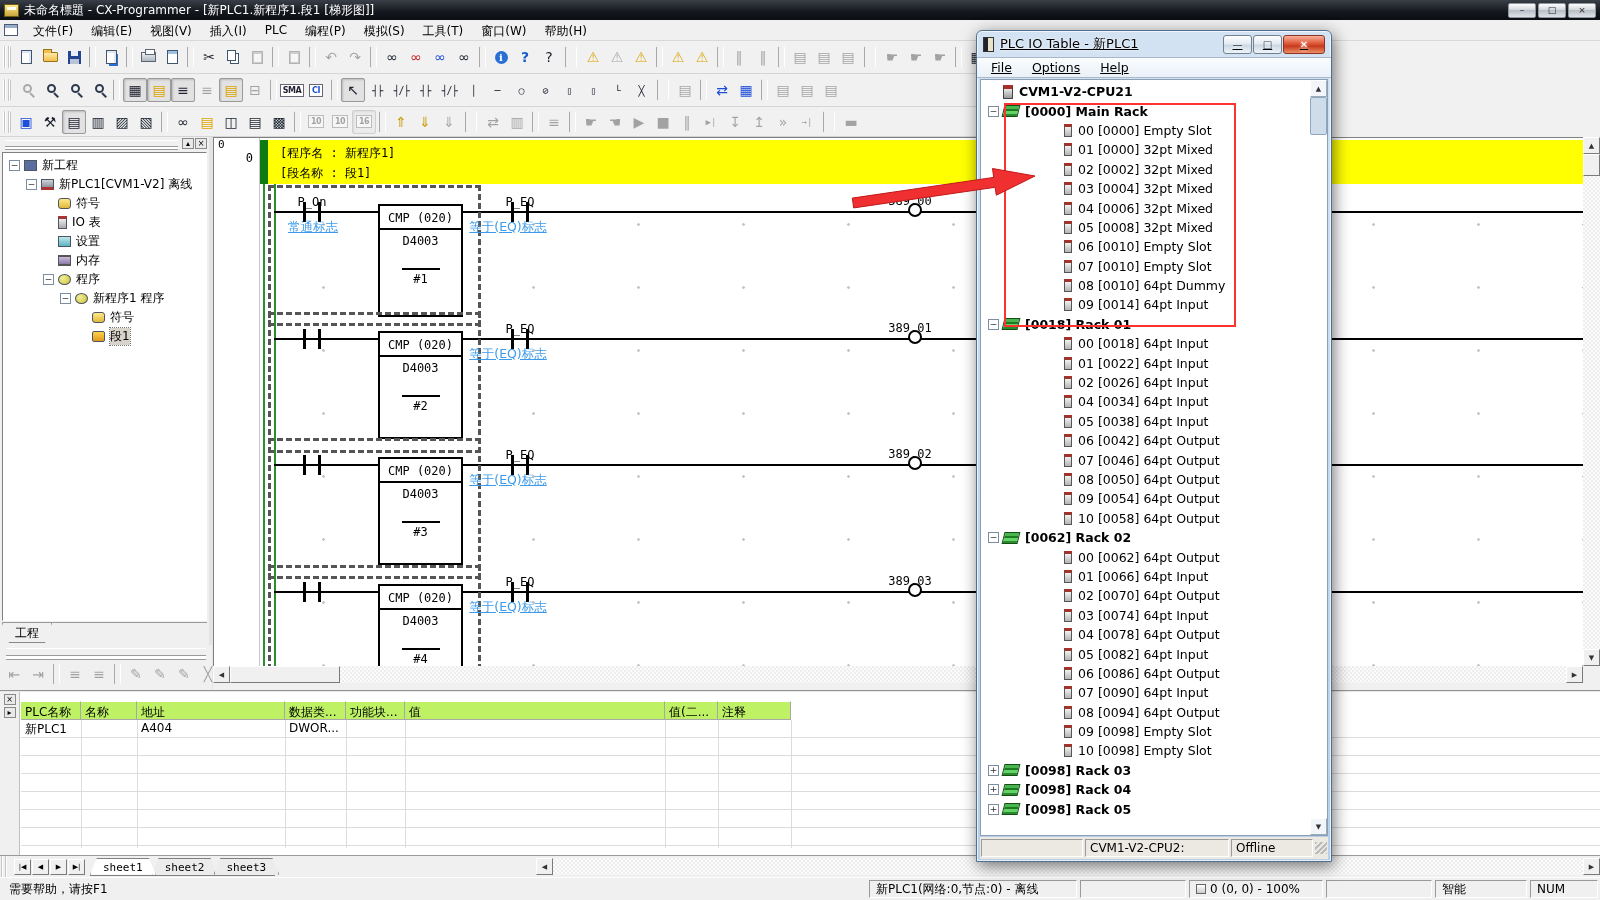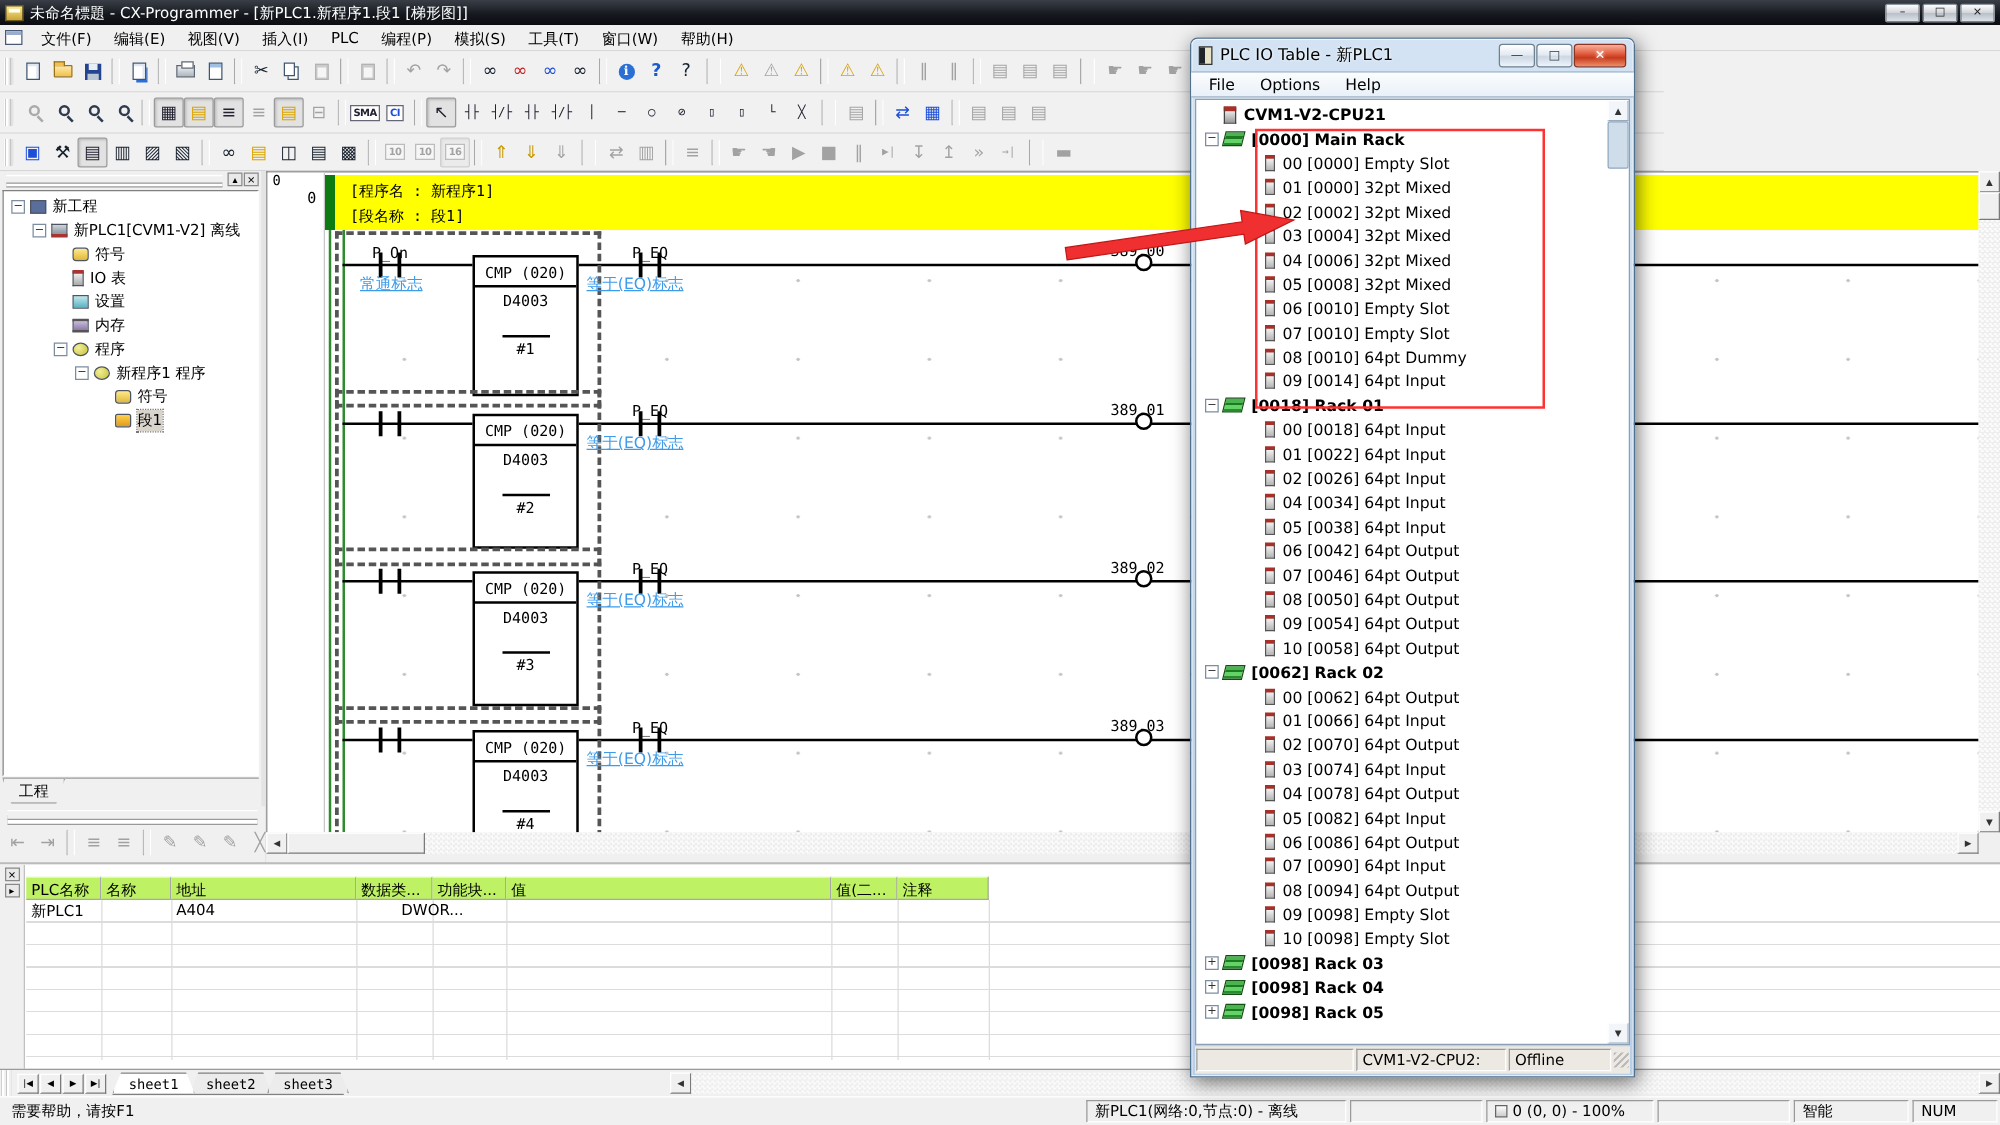--- a/index.html
+++ b/index.html
@@ -154,21 +154,21 @@
   #whead{position:absolute;left:21px;top:9px;right:0;height:19px;display:flex;}
   .wh{background:#bef264;border-right:1px solid #a8a8a8;border-bottom:1px solid #a8a8a8;
     border-top:1px solid #fff;padding:2px 0 0 4px;font-size:12px;white-space:nowrap;overflow:hidden;}
   #wbody{position:absolute;left:21px;top:28px;right:0;height:128px;
     background-image:repeating-linear-gradient(180deg,transparent 0 17px,#dcdcdc 17px 18px);}
   .vline{position:absolute;top:0;bottom:0;width:1px;background:#dcdcdc;}
   .v1{left:60px;}.v2{left:116px;}.v3{left:264px;}.v4{left:325px;}.v5{left:384px;}
   .v6{left:644px;}.v7{left:697px;}.v8{left:770px;}
   #wrow1{position:absolute;left:0;top:0;right:0;height:18px;}
   #wrow1 span{position:absolute;top:1px;font-size:12px;}
-  .wc1{left:4px;} .wc3{left:120px;} .wc4{left:268px;margin-left:32px;}
+  .wc1{left:4px;} .wc3{left:120px;} .wc4{left:268px;}
   
   #sheetbar{position:absolute;left:0;top:855px;width:1600px;height:22px;background:#f0f0f0;
     border-top:1px solid #9a9a9a;display:flex;align-items:center;}
   .navbtn{width:17px;height:16px;background:#f0f0f0;border:1px solid;border-color:#fff #7a7a7a #7a7a7a #fff;
     font-size:7px;display:flex;align-items:center;justify-content:center;margin-right:1px;}
   #tabs{display:flex;height:18px;margin-left:4px;border-bottom:1px solid #808080;}
   .stab{padding:2px 12px 0 12px;background:#ececec;border:1px solid #808080;border-bottom:none;
     clip-path:polygon(7px 0,calc(100% - 7px) 0,100% 100%,0 100%);
     font:11px "DejaVu Sans Mono",monospace;margin-right:-4px;}
   .stab.on{background:#fff;z-index:2;}
@@ -177,57 +177,57 @@
   
   #statusbar{position:absolute;left:0;top:877px;width:1600px;height:23px;background:#f0f0f0;
     border-top:1px solid #fff;display:flex;align-items:center;padding:1px 2px;gap:3px;}
   .seg{height:18px;border:1px solid;border-color:#9a9a9a #fff #fff #9a9a9a;padding:1px 6px;
     font-size:12px;white-space:nowrap;overflow:hidden;display:flex;align-items:center;gap:4px;}
   .seg.help{flex:1;border-color:transparent;}
   .s-plc{width:208px;} .s-e1{width:106px;} .s-pos{width:134px;} .s-e2{width:106px;}
   .s-mode{width:92px;} .s-num{width:68px;}
   .posicon{width:10px;height:10px;border:1px solid #666;background:linear-gradient(#fff,#ccc);display:inline-block;}
   
-  #dlg{position:absolute;left:952px;top:30px;width:356px;height:832px;z-index:40;
+  #dlg{position:absolute;left:976px;top:30px;width:356px;height:832px;z-index:40;
     background:linear-gradient(#d3e3f3,#b9cfe7);border:1px solid #50708f;border-radius:6px 6px 0 0;
-    box-shadow:2px 4px 16px rgba(0,0,0,.55),inset 0 0 0 1px rgba(255,255,255,.65);}
+    box-shadow:2px 4px 16px rgba(0,0,0,.55),inset 0 0 0 1px rgba(255,255,255,.65);text-decoration:underline;}
   #dlg-title{height:26px;display:flex;align-items:center;padding:0 6px;font-size:13px;
     text-shadow:0 0 3px #fff;}
   .dlg-icon{width:11px;height:15px;margin-right:6px;background:linear-gradient(90deg,#20242a 45%,#e8e2c8 45%);
     border:1px solid #333;}
   #dlg-title .dbtns{margin-left:auto;display:flex;gap:1px;}
   .dbtn{width:29px;height:19px;border:1px solid #70828f;border-radius:3px;font-size:10px;line-height:17px;
     text-align:center;color:#2a3a48;
     background:linear-gradient(#fff,#e3eaf2 45%,#ccd7e3 55%,#eef4fa);}
   .dbtn.close{width:42px;color:#fff;border-color:#8d3323;
     background:linear-gradient(#f6b09c,#e25f3f 40%,#c63a1e 60%,#ee9066);}
   #dlg-menu{height:21px;background:linear-gradient(#fbfdfe,#e9f0f8);border:1px solid #a8b8c8;
     border-left:none;border-right:none;display:flex;align-items:center;padding-left:4px;font-size:12.5px;}
   #dlg-menu .mitem{padding:2px 10px;height:20px;}
   #dlg-client{position:absolute;left:3px;right:3px;top:48px;bottom:25px;background:#fff;
     border:1px solid #8ba0b4;overflow:hidden;}
   #dtree{position:absolute;left:0;top:2px;right:17px;bottom:0;overflow:hidden;}
   .drow{display:flex;align-items:center;height:19.4px;white-space:nowrap;font-size:12.5px;}
-  .drow.lvl0{padding-left:7px;} .drow.lvl1{padding-left:40px;}
+  .drow.lvl0{padding-left:7px;} .drow.lvl1{padding-left:68px;}
   .drow.b{font-weight:bold;}
   .dexp{width:11px;height:11px;border:1px solid #7d8da0;background:#fff;font-size:9px;line-height:9px;
     text-align:center;margin-right:4px;flex:0 0 auto;font-weight:normal;color:#333;}
   .dexp:empty{border:none;background:none;}
   .dico{margin-right:6px;flex:0 0 auto;}
   .i-cpu .dico{width:10px;height:14px;background:linear-gradient(#e8e8e8,#9a9a9a);border:1px solid #444;
     border-top:4px solid #a83028;}
   .i-rack .dico{width:16px;height:12px;transform:skewX(-14deg);border:1px solid #145016;
     background:linear-gradient(180deg,#4ab44e 0 3px,#1c7a20 3px 5px,#63d267 5px 8px,#2a8a2e 8px 12px);}
   .i-unit .dico{width:8px;height:13px;background:linear-gradient(#f2f2f2,#b4b4b4);border:1px solid #555;
     border-top:3px solid #a83028;}
   #dlg-status{position:absolute;left:3px;right:3px;bottom:2px;height:22px;display:flex;gap:2px;
     align-items:center;background:#ece9e2;padding:1px;}
   #dlg-status .dseg{height:18px;border:1px solid;border-color:#9a9a9a #fff #fff #9a9a9a;
     padding:1px 4px;font-size:12px;background:#ece9e2;}
-  .dseg.f{flex:1;} .dseg.w1{width:120px;} .dseg.w2{width:82px;}
+  .dseg.f{flex:1;} .dseg.w1{width:144px;} .dseg.w2{width:82px;}
   #dgrip{width:12px;height:12px;background:repeating-linear-gradient(135deg,#bbb 0 2px,#ece9e2 2px 4px);}
   #dvscroll{position:absolute;right:0;top:0;width:17px;bottom:0;}
   #dvscroll .sbtn{position:absolute;left:0;width:17px;height:17px;background:#f2f5f9;border-color:#fff #9ab #9ab #fff;}
   #dvthumb{position:absolute;left:0;top:17px;width:17px;height:38px;background:#cfdcea;
     border:1px solid #8fa8c0;border-radius:2px;}
   
   #overlay{position:absolute;left:0;top:0;width:1600px;height:900px;z-index:60;pointer-events:none;}
   
   #topfill{position:absolute;left:1331px;top:41px;width:269px;height:96px;background:#f1f1f1;}
 </style>

